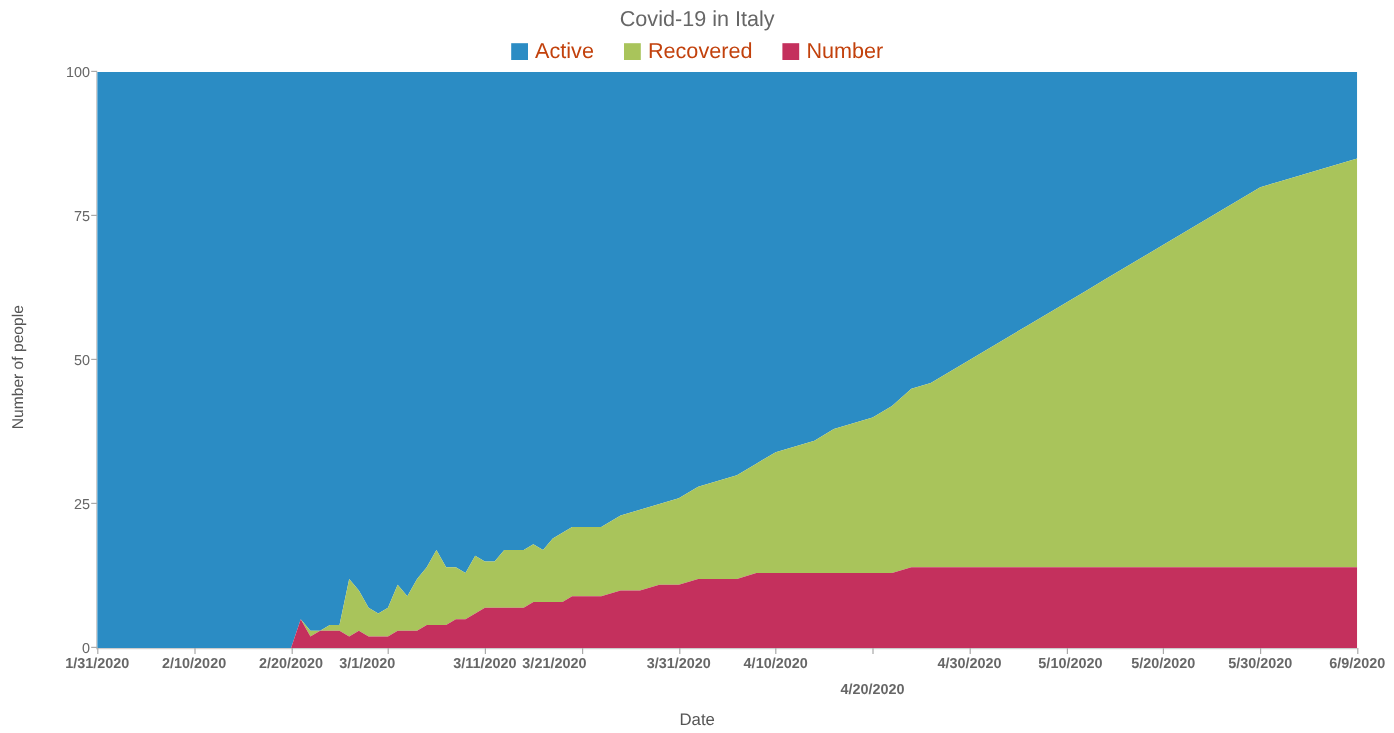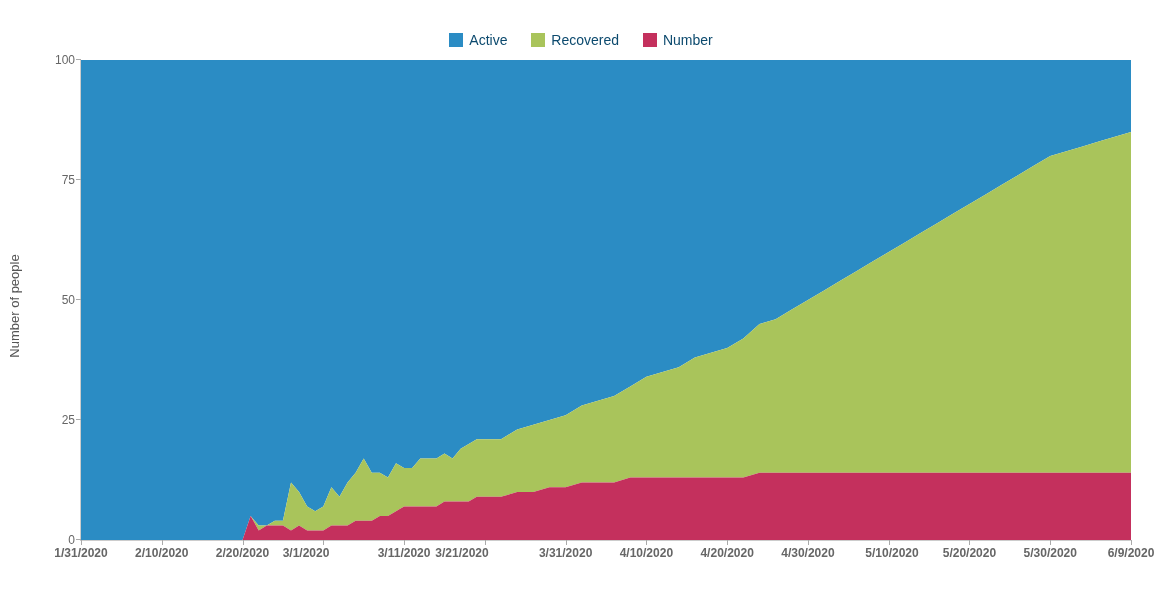--- a/index.html
+++ b/index.html
@@ -1,50 +1,52 @@
 <!DOCTYPE html>
 <html><head>
 <meta charset="utf-8">
 <style>
   html,body{margin:0;padding:0;background:#fff;font-family:"Segoe UI",Arial,Helvetica,sans-serif;color:#555;}
   .chart-wrap{position:relative;width:1162px;height:611px;}
   .title{position:absolute;left:0;right:0;top:6px;text-align:center;font-size:18px;color:#666;}
-  .legend{position:absolute;left:0;right:0;top:32px;text-align:center;font-size:14px;color:#0c4a6e;}
+  .legend{position:absolute;left:0;right:0;top:32px;text-align:center;font-size:18px;color:#c2410c;}
   .legend .item{display:inline-flex;align-items:center;margin:0 10px;}
   .legend .swatch{width:14px;height:14px;margin-right:6px;display:inline-block;}
   .ylabel{position:absolute;left:4px;top:50%;transform:translate(-40%,-50%) rotate(-90deg);transform-origin:center;font-size:13px;color:#555;white-space:nowrap;}
   .xlabel{position:absolute;left:0;right:0;bottom:4px;text-align:center;font-size:14px;color:#555;}
   .plot{position:absolute;left:80px;top:60px;width:1050px;height:480px;border-left:1px solid #ccc;border-bottom:1px solid #ccc;}
   .plot svg{display:block;}
   .ytick{position:absolute;right:100%;padding-right:6px;font-size:12px;color:#666;transform:translateY(50%);white-space:nowrap;}
   .ytick-line{position:absolute;left:-5px;width:5px;border-top:1px solid #aaa;}
   .xtick{position:absolute;top:100%;padding-top:6px;font-size:12px;color:#666;transform:translateX(-50%);white-space:nowrap;font-weight:bold;}
   .xtick-line{position:absolute;top:100%;height:5px;border-left:1px solid #aaa;}
 </style>
 </head>
 <body>
 
 <div class="chart-wrap">
+  <div class="title">Covid-19 in Italy</div>
 
   <div class="legend">
     <span class="item">
       <span class="swatch" style="background:#2b8cc4"></span>
       <span>Active</span>
     </span>
     <span class="item">
       <span class="swatch" style="background:#a9c45b"></span>
       <span>Recovered</span>
     </span>
     <span class="item">
       <span class="swatch" style="background:#c4305d"></span>
       <span>Number</span>
     </span>
   </div>
 
   <div class="ylabel">Number of people</div>
+  <div class="xlabel">Date</div>
 
   <div class="plot" id="plot">
       <svg width="1050" height="480" viewBox="0 0 1050 480" preserveAspectRatio="none">
         <path d="M0,0 L80.76923076923077,0 L145.3846153846154,0 L161.53846153846155,0 L169.6153846153846,0 L177.6923076923077,0 L185.76923076923077,0 L193.84615384615387,0 L201.92307692307693,0 L210,0 L218.0769230769231,0 L226.15384615384616,0 L234.23076923076925,0 L242.30769230769232,0 L250.3846153846154,0 L258.46153846153845,0 L266.53846153846155,0 L274.61538461538464,0 L282.6923076923077,0 L290.7692307692308,0 L298.8461538461538,0 L306.92307692307696,0 L315,0 L323.0769230769231,0 L331.15384615384613,0 L339.2307692307692,0 L347.3076923076923,0 L355.3846153846154,0 L363.46153846153845,0 L371.53846153846155,0 L379.6153846153846,0 L387.69230769230774,0 L395.7692307692308,0 L403.84615384615387,0 L420,0 L436.1538461538462,0 L452.3076923076923,0 L468.4615384615385,0 L484.61538461538464,0 L500.7692307692308,0 L516.9230769230769,0 L533.0769230769231,0 L549.2307692307693,0 L565.3846153846154,0 L581.5384615384615,0 L597.6923076923076,0 L613.8461538461539,0 L630,0 L646.1538461538462,0 L662.3076923076923,0 L678.4615384615385,0 L694.6153846153846,0 L710.7692307692308,0 L726.9230769230769,0 L743.0769230769231,0 L759.2307692307692,0 L775.3846153846155,0 L791.5384615384615,0 L807.6923076923077,0 L823.8461538461538,0 L840,0 L856.1538461538462,0 L872.3076923076924,0 L888.4615384615385,0 L904.6153846153846,0 L920.7692307692307,0 L936.923076923077,0 L953.0769230769231,0 L969.2307692307693,0 L985.3846153846154,0 L1001.5384615384615,0 L1017.6923076923077,0 L1033.8461538461538,0 L1050,0 L1050,72 L1033.8461538461538,76.80000000000001 L1017.6923076923077,81.60000000000002 L1001.5384615384615,86.40000000000003 L985.3846153846154,91.19999999999999 L969.2307692307693,96 L953.0769230769231,105.59999999999997 L936.923076923077,115.19999999999999 L920.7692307692307,124.80000000000001 L904.6153846153846,134.40000000000003 L888.4615384615385,144 L872.3076923076924,153.59999999999997 L856.1538461538462,163.2 L840,172.8 L823.8461538461538,182.39999999999998 L807.6923076923077,192 L791.5384615384615,201.60000000000002 L775.3846153846155,211.2 L759.2307692307692,220.79999999999995 L743.0769230769231,230.39999999999998 L726.9230769230769,240 L710.7692307692308,249.60000000000002 L694.6153846153846,259.2 L678.4615384615385,264 L662.3076923076923,278.4 L646.1538461538462,288 L630,292.79999999999995 L613.8461538461539,297.6 L597.6923076923076,307.20000000000005 L581.5384615384615,312 L565.3846153846154,316.79999999999995 L549.2307692307693,326.4 L533.0769230769231,336 L516.9230769230769,340.8 L500.7692307692308,345.6 L484.61538461538464,355.2 L468.4615384615385,360 L452.3076923076923,364.8 L436.1538461538462,369.6 L420,379.2 L403.84615384615387,379.2 L395.7692307692308,379.2 L387.69230769230774,384 L379.6153846153846,388.8 L371.53846153846155,398.4 L363.46153846153845,393.6 L355.3846153846154,398.4 L347.3076923076923,398.4 L339.2307692307692,398.4 L331.15384615384613,408 L323.0769230769231,408 L315,403.2 L306.92307692307696,417.6 L298.8461538461538,412.8 L290.7692307692308,412.8 L282.6923076923077,398.4 L274.61538461538464,412.8 L266.53846153846155,422.4 L258.46153846153845,436.8 L250.3846153846154,427.2 L242.30769230769232,446.4 L234.23076923076925,451.2 L226.15384615384616,446.4 L218.0769230769231,432 L210,422.4 L201.92307692307693,460.8 L193.84615384615387,460.8 L185.76923076923077,465.6 L177.6923076923077,465.6 L169.6153846153846,456 L161.53846153846155,480 L145.3846153846154,480 L80.76923076923077,480 L0,480 Z" fill="#2b8cc4" stroke="none"></path>
         <path d="M0,480 L80.76923076923077,480 L145.3846153846154,480 L161.53846153846155,480 L169.6153846153846,456 L177.6923076923077,465.6 L185.76923076923077,465.6 L193.84615384615387,460.8 L201.92307692307693,460.8 L210,422.4 L218.0769230769231,432 L226.15384615384616,446.4 L234.23076923076925,451.2 L242.30769230769232,446.4 L250.3846153846154,427.2 L258.46153846153845,436.8 L266.53846153846155,422.4 L274.61538461538464,412.8 L282.6923076923077,398.4 L290.7692307692308,412.8 L298.8461538461538,412.8 L306.92307692307696,417.6 L315,403.2 L323.0769230769231,408 L331.15384615384613,408 L339.2307692307692,398.4 L347.3076923076923,398.4 L355.3846153846154,398.4 L363.46153846153845,393.6 L371.53846153846155,398.4 L379.6153846153846,388.8 L387.69230769230774,384 L395.7692307692308,379.2 L403.84615384615387,379.2 L420,379.2 L436.1538461538462,369.6 L452.3076923076923,364.8 L468.4615384615385,360 L484.61538461538464,355.2 L500.7692307692308,345.6 L516.9230769230769,340.8 L533.0769230769231,336 L549.2307692307693,326.4 L565.3846153846154,316.79999999999995 L581.5384615384615,312 L597.6923076923076,307.20000000000005 L613.8461538461539,297.6 L630,292.79999999999995 L646.1538461538462,288 L662.3076923076923,278.4 L678.4615384615385,264 L694.6153846153846,259.2 L710.7692307692308,249.60000000000002 L726.9230769230769,240 L743.0769230769231,230.39999999999998 L759.2307692307692,220.79999999999995 L775.3846153846155,211.2 L791.5384615384615,201.60000000000002 L807.6923076923077,192 L823.8461538461538,182.39999999999998 L840,172.8 L856.1538461538462,163.2 L872.3076923076924,153.59999999999997 L888.4615384615385,144 L904.6153846153846,134.40000000000003 L920.7692307692307,124.80000000000001 L936.923076923077,115.19999999999999 L953.0769230769231,105.59999999999997 L969.2307692307693,96 L985.3846153846154,91.19999999999999 L1001.5384615384615,86.40000000000003 L1017.6923076923077,81.60000000000002 L1033.8461538461538,76.80000000000001 L1050,72 L1050,412.8 L1033.8461538461538,412.8 L1017.6923076923077,412.8 L1001.5384615384615,412.8 L985.3846153846154,412.8 L969.2307692307693,412.8 L953.0769230769231,412.8 L936.923076923077,412.8 L920.7692307692307,412.8 L904.6153846153846,412.8 L888.4615384615385,412.8 L872.3076923076924,412.8 L856.1538461538462,412.8 L840,412.8 L823.8461538461538,412.8 L807.6923076923077,412.8 L791.5384615384615,412.8 L775.3846153846155,412.8 L759.2307692307692,412.8 L743.0769230769231,412.8 L726.9230769230769,412.8 L710.7692307692308,412.8 L694.6153846153846,412.8 L678.4615384615385,412.8 L662.3076923076923,417.6 L646.1538461538462,417.6 L630,417.6 L613.8461538461539,417.6 L597.6923076923076,417.6 L581.5384615384615,417.6 L565.3846153846154,417.6 L549.2307692307693,417.6 L533.0769230769231,422.4 L516.9230769230769,422.4 L500.7692307692308,422.4 L484.61538461538464,427.2 L468.4615384615385,427.2 L452.3076923076923,432 L436.1538461538462,432 L420,436.8 L403.84615384615387,436.8 L395.7692307692308,436.8 L387.69230769230774,441.6 L379.6153846153846,441.6 L371.53846153846155,441.6 L363.46153846153845,441.6 L355.3846153846154,446.4 L347.3076923076923,446.4 L339.2307692307692,446.4 L331.15384615384613,446.4 L323.0769230769231,446.4 L315,451.2 L306.92307692307696,456 L298.8461538461538,456 L290.7692307692308,460.8 L282.6923076923077,460.8 L274.61538461538464,460.8 L266.53846153846155,465.6 L258.46153846153845,465.6 L250.3846153846154,465.6 L242.30769230769232,470.4 L234.23076923076925,470.4 L226.15384615384616,470.4 L218.0769230769231,465.6 L210,470.4 L201.92307692307693,465.6 L193.84615384615387,465.6 L185.76923076923077,465.6 L177.6923076923077,470.4 L169.6153846153846,456 L161.53846153846155,480 L145.3846153846154,480 L80.76923076923077,480 L0,480 Z" fill="#a9c45b" stroke="none"></path>
         <path d="M0,480 L80.76923076923077,480 L145.3846153846154,480 L161.53846153846155,480 L169.6153846153846,456 L177.6923076923077,470.4 L185.76923076923077,465.6 L193.84615384615387,465.6 L201.92307692307693,465.6 L210,470.4 L218.0769230769231,465.6 L226.15384615384616,470.4 L234.23076923076925,470.4 L242.30769230769232,470.4 L250.3846153846154,465.6 L258.46153846153845,465.6 L266.53846153846155,465.6 L274.61538461538464,460.8 L282.6923076923077,460.8 L290.7692307692308,460.8 L298.8461538461538,456 L306.92307692307696,456 L315,451.2 L323.0769230769231,446.4 L331.15384615384613,446.4 L339.2307692307692,446.4 L347.3076923076923,446.4 L355.3846153846154,446.4 L363.46153846153845,441.6 L371.53846153846155,441.6 L379.6153846153846,441.6 L387.69230769230774,441.6 L395.7692307692308,436.8 L403.84615384615387,436.8 L420,436.8 L436.1538461538462,432 L452.3076923076923,432 L468.4615384615385,427.2 L484.61538461538464,427.2 L500.7692307692308,422.4 L516.9230769230769,422.4 L533.0769230769231,422.4 L549.2307692307693,417.6 L565.3846153846154,417.6 L581.5384615384615,417.6 L597.6923076923076,417.6 L613.8461538461539,417.6 L630,417.6 L646.1538461538462,417.6 L662.3076923076923,417.6 L678.4615384615385,412.8 L694.6153846153846,412.8 L710.7692307692308,412.8 L726.9230769230769,412.8 L743.0769230769231,412.8 L759.2307692307692,412.8 L775.3846153846155,412.8 L791.5384615384615,412.8 L807.6923076923077,412.8 L823.8461538461538,412.8 L840,412.8 L856.1538461538462,412.8 L872.3076923076924,412.8 L888.4615384615385,412.8 L904.6153846153846,412.8 L920.7692307692307,412.8 L936.923076923077,412.8 L953.0769230769231,412.8 L969.2307692307693,412.8 L985.3846153846154,412.8 L1001.5384615384615,412.8 L1017.6923076923077,412.8 L1033.8461538461538,412.8 L1050,412.8 L1050,480 L1033.8461538461538,480 L1017.6923076923077,480 L1001.5384615384615,480 L985.3846153846154,480 L969.2307692307693,480 L953.0769230769231,480 L936.923076923077,480 L920.7692307692307,480 L904.6153846153846,480 L888.4615384615385,480 L872.3076923076924,480 L856.1538461538462,480 L840,480 L823.8461538461538,480 L807.6923076923077,480 L791.5384615384615,480 L775.3846153846155,480 L759.2307692307692,480 L743.0769230769231,480 L726.9230769230769,480 L710.7692307692308,480 L694.6153846153846,480 L678.4615384615385,480 L662.3076923076923,480 L646.1538461538462,480 L630,480 L613.8461538461539,480 L597.6923076923076,480 L581.5384615384615,480 L565.3846153846154,480 L549.2307692307693,480 L533.0769230769231,480 L516.9230769230769,480 L500.7692307692308,480 L484.61538461538464,480 L468.4615384615385,480 L452.3076923076923,480 L436.1538461538462,480 L420,480 L403.84615384615387,480 L395.7692307692308,480 L387.69230769230774,480 L379.6153846153846,480 L371.53846153846155,480 L363.46153846153845,480 L355.3846153846154,480 L347.3076923076923,480 L339.2307692307692,480 L331.15384615384613,480 L323.0769230769231,480 L315,480 L306.92307692307696,480 L298.8461538461538,480 L290.7692307692308,480 L282.6923076923077,480 L274.61538461538464,480 L266.53846153846155,480 L258.46153846153845,480 L250.3846153846154,480 L242.30769230769232,480 L234.23076923076925,480 L226.15384615384616,480 L218.0769230769231,480 L210,480 L201.92307692307693,480 L193.84615384615387,480 L185.76923076923077,480 L177.6923076923077,480 L169.6153846153846,480 L161.53846153846155,480 L145.3846153846154,480 L80.76923076923077,480 L0,480 Z" fill="#c4305d" stroke="none"></path>
       </svg>
       <div class="ytick" style="bottom: 0px;">0</div>
       <div class="ytick-line" style="bottom: 0px;"></div>
       <div class="ytick" style="bottom: 120px; margin-left: 28px;">25</div>
@@ -64,21 +66,21 @@
       <div class="xtick" style="left: 225px;">3/1/2020</div>
       <div class="xtick-line" style="left: 242.308px;"></div>
       <div class="xtick" style="left: 323.077px;">3/11/2020</div>
       <div class="xtick-line" style="left: 323.077px;"></div>
       <div class="xtick" style="left: 381px;">3/21/2020</div>
       <div class="xtick-line" style="left: 403.846px;"></div>
       <div class="xtick" style="left: 484.615px;">3/31/2020</div>
       <div class="xtick-line" style="left: 484.615px;"></div>
       <div class="xtick" style="left: 565.385px;">4/10/2020</div>
       <div class="xtick-line" style="left: 565.385px;"></div>
-      <div class="xtick" style="left: 646.154px;">4/20/2020</div>
+      <div class="xtick" style="left: 646.154px; margin-top: 21px;">4/20/2020</div>
       <div class="xtick-line" style="left: 646.154px;"></div>
       <div class="xtick" style="left: 726.923px;">4/30/2020</div>
       <div class="xtick-line" style="left: 726.923px;"></div>
       <div class="xtick" style="left: 811px;">5/10/2020</div>
       <div class="xtick-line" style="left: 807.692px;"></div>
       <div class="xtick" style="left: 888.462px;">5/20/2020</div>
       <div class="xtick-line" style="left: 888.462px;"></div>
       <div class="xtick" style="left: 969.231px;">5/30/2020</div>
       <div class="xtick-line" style="left: 969.231px;"></div>
       <div class="xtick" style="left: 1050px;">6/9/2020</div>

